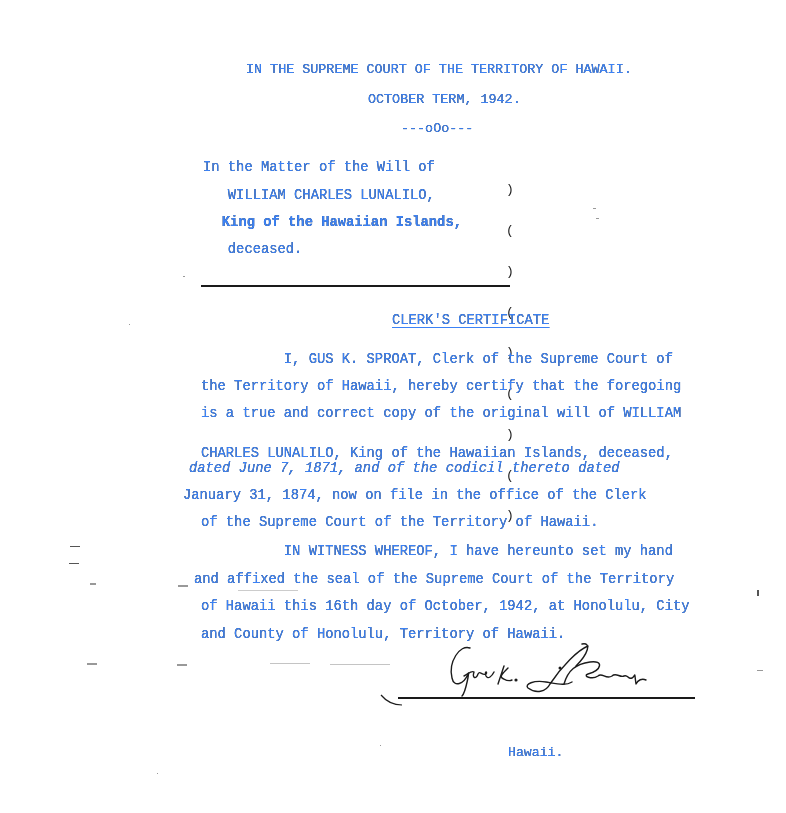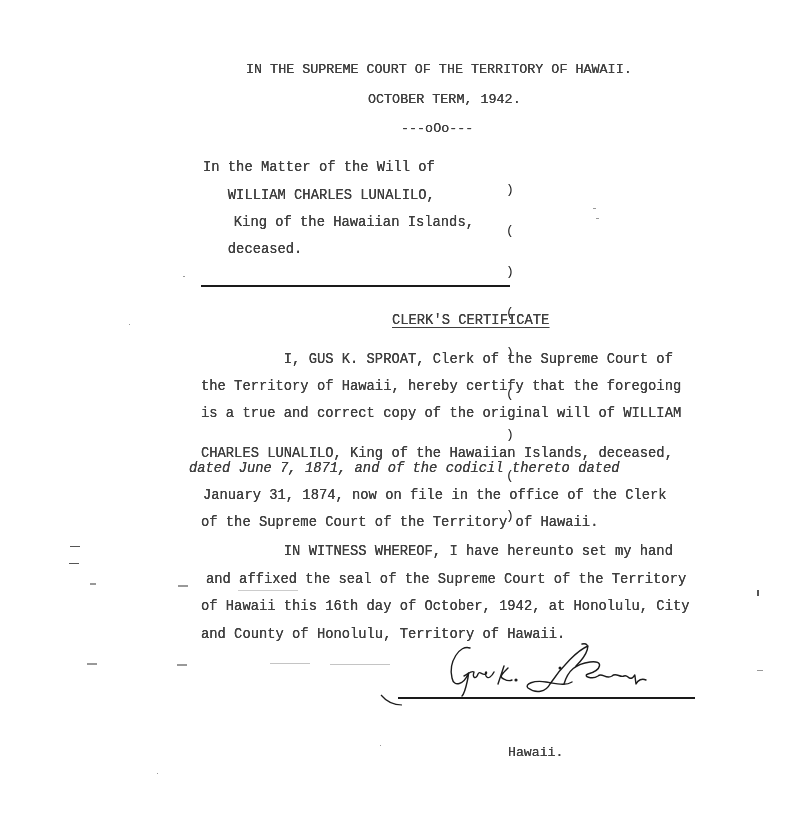--- a/index.html
+++ b/index.html
@@ -20,21 +20,21 @@
       left: 0; top: 0;
       width: 786px; height: 813px;
       background: #ffffff;
     }
     .line {
       position: absolute;
       white-space: pre;
       font-size: 13.8px;
       line-height: 16px;
       letter-spacing: 0px;
-      color: #404040;
+      color: #3b82f6;
       text-shadow: 0 0 0.4px #222;
     }
     .heading {
       font-size: 13.4px;
     }
     .underline {
       text-decoration: underline;
       text-underline-offset: 3px;
       text-decoration-thickness: 1px;
     }
@@ -76,21 +76,21 @@
 
 <div class="page">
 
   <div class="line heading" style="left:246px; top:62px;">IN THE SUPREME COURT OF THE TERRITORY OF HAWAII.</div>
   <div class="line heading" style="left:368px; top:92px;">OCTOBER TERM, 1942.</div>
   <div class="line heading" style="left:401px; top:121px;">---oOo---</div>
 
   <div>
     <div class="line" style="left:203px; top:160px;">In the Matter of the Will of</div>
     <div class="line" style="left:203px; top:188px;">   WILLIAM CHARLES LUNALILO,</div>
-    <div class="line" style="left:209px; top:215px;">   King of the Hawaiian Islands,</div>
+    <div class="line" style="left:197px; top:215px;font-weight:bold;">   King of the Hawaiian Islands,</div>
     <div class="line" style="left:203px; top:242px;">   deceased.</div>
     <div class="bracket-col">
       <div>)</div>
       <div>(</div>
       <div>)</div>
       <div>(</div>
       <div>)</div>
       <div>(</div>
       <div>)</div>
       <div>(</div>
@@ -100,27 +100,27 @@
   </div>
 
   <div class="line underline" style="left:392px; top:313px;text-decoration:underline;">CLERK'S CERTIFICATE</div>
 
   <div>
     <div class="line" style="left:201px; top:352px;">          I, GUS K. SPROAT, Clerk of the Supreme Court of</div>
     <div class="line" style="left:201px; top:379px;">the Territory of Hawaii, hereby certify that the foregoing</div>
     <div class="line" style="left:201px; top:406px;">is a true and correct copy of the original will of WILLIAM</div>
     <div class="line" style="left:201px; top:446px;">CHARLES LUNALILO, King of the Hawaiian Islands, deceased,</div>
     <div class="line" style="left:189px; top:461px;font-style:italic;">dated June 7, 1871, and of the codicil thereto dated</div>
-    <div class="line" style="left:203px; top:488px;text-align:center;">January 31, 1874, now on file in the office of the Clerk</div>
+    <div class="line" style="left:183px; top:488px;text-align:center;">January 31, 1874, now on file in the office of the Clerk</div>
     <div class="line" style="left:201px; top:515px;">of the Supreme Court of the Territory of Hawaii.</div>
   </div>
 
   <div>
     <div class="line" style="left:201px; top:544px;">          IN WITNESS WHEREOF, I have hereunto set my hand</div>
-    <div class="line" style="left:206px; top:572px;">and affixed the seal of the Supreme Court of the Territory</div>
+    <div class="line" style="left:194px; top:572px;">and affixed the seal of the Supreme Court of the Territory</div>
     <div class="line" style="left:201px; top:599px;">of Hawaii this 16th day of October, 1942, at Honolulu, City</div>
     <div class="line" style="left:201px; top:627px;">and County of Honolulu, Territory of Hawaii.</div>
   </div>
 
   <svg class="signature" viewBox="0 0 220 60">
     <title>Gus K. Sproat</title>
     <g fill="none" stroke="#1c1c1c" stroke-width="1.4" stroke-linecap="round" stroke-linejoin="round">
 
       <path d="M28,8 C18,4 6,22 10,38 C12,48 22,44 26,34 C28,28 24,52 20,56"></path>
 

